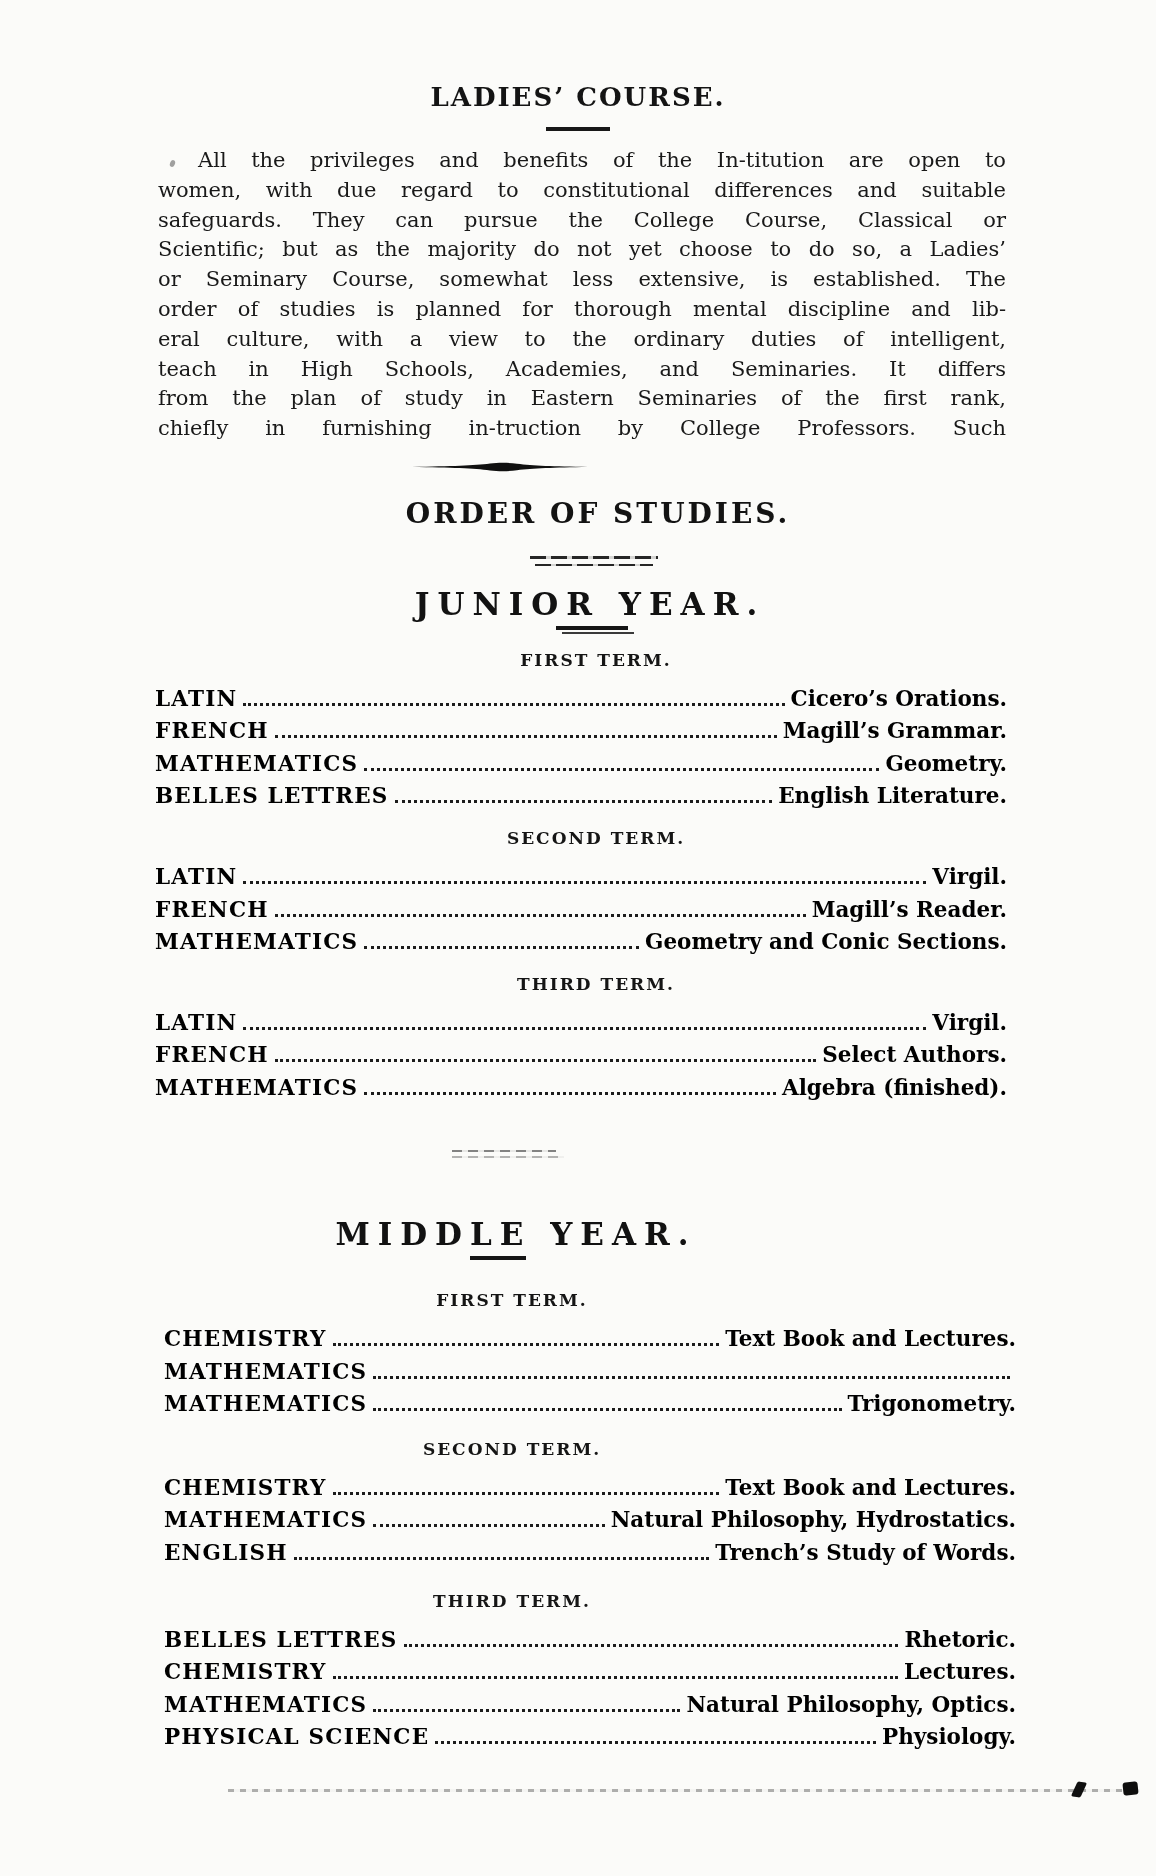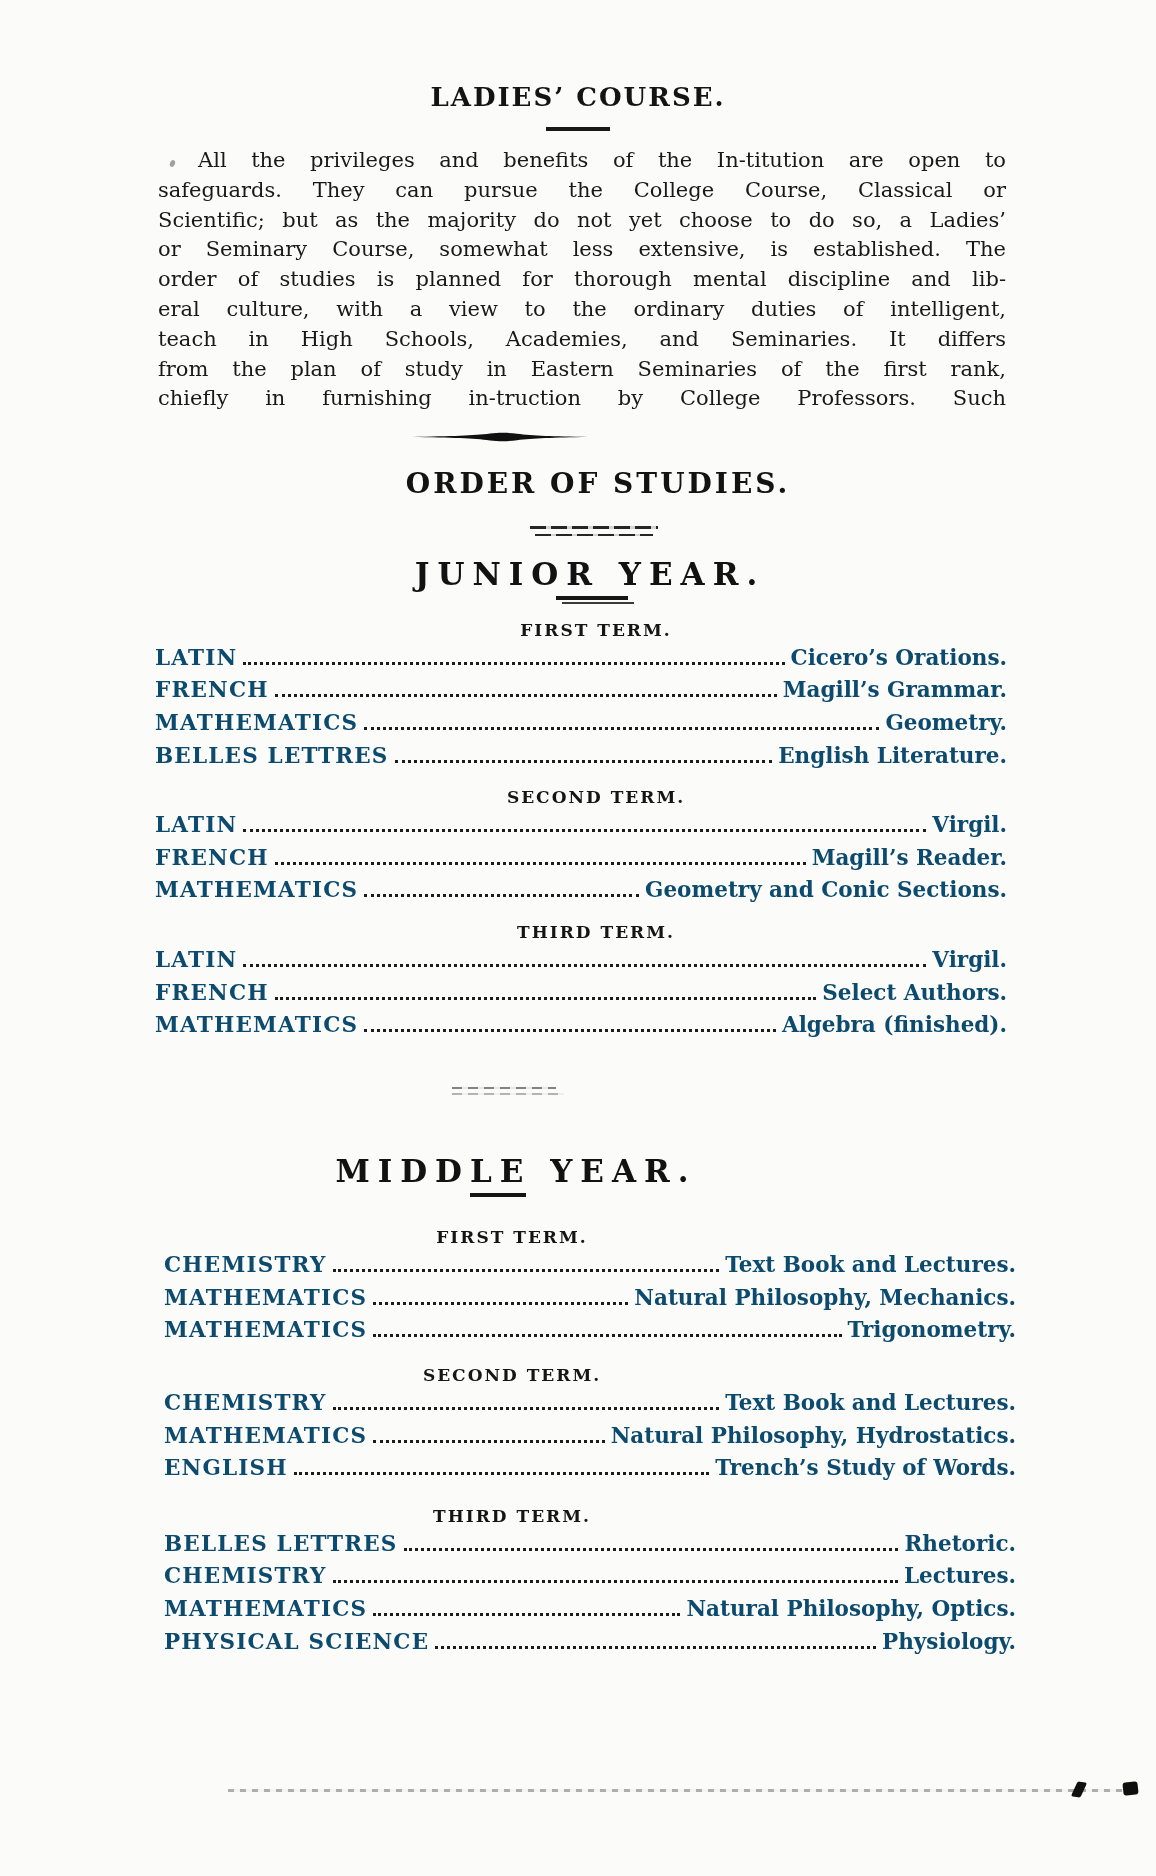--- a/index.html
+++ b/index.html
@@ -37,21 +37,21 @@
   .year-rule .b{display:block;height:2px;background:#3a3a3a;margin-top:2px;transform:translateX(6px);}
   .year-rule.jr{width:72px;transform:translateX(14px);}
   .year-rule.md{width:56px;transform:translateX(-80px);}
   .year-rule.md .t{height:4.5px;}
 
   .term{margin:0;text-align:center;font-size:17px;font-weight:700;letter-spacing:2px;color:#151515;}
   .term.jr{transform:translateX(18px);}
   .term.md{transform:translateX(-66px);}
   .mt16{margin-top:16px}.mt12{margin-top:12px}.mt30{margin-top:30px}.mt15{margin-top:15px}.mt18{margin-top:18px}
 
-  .list{width:852px;font-size:21.5px;font-weight:700;margin-top:5px;color:#0c4a6e;}
+  .list{width:852px;font-size:21.5px;font-weight:700;margin-top:16px;color:#000000;}
   .list.jr{margin-left:155px;}
   .list.md{margin-left:164px;}
   .row{display:flex;align-items:flex-start;height:32.6px;}
   .subj{white-space:nowrap;letter-spacing:1.2px;}
   .lead{flex:1;margin:0 6px;height:17px;border-bottom:3.4px dotted #1c1c1c;}
   .val{white-space:nowrap;}
 
   .faint{width:104px;margin:42px auto 0;transform:translateX(-74px);}
   .faint i{display:block;height:2px;margin-bottom:4px;
            background:repeating-linear-gradient(90deg,rgba(90,90,90,.75) 0 10px,rgba(90,90,90,.12) 10px 16px);}
@@ -70,20 +70,21 @@
 </head>
 <body>
 
 <div class="page">
 
   <h1 class="title">LADIES’ COURSE.</h1>
   <div class="rule-title"></div>
 
   <div class="intro">
     <div class="iline first">All the privileges and benefits of the In-titution are open to</div>
+    <div class="iline">women, with due regard to constitutional differences and suitable</div>
     <div class="iline">safeguards. They can pursue the College Course, Classical or</div>
     <div class="iline">Scientific; but as the majority do not yet choose to do so, a Ladies’</div>
     <div class="iline">or Seminary Course, somewhat less extensive, is established. The</div>
     <div class="iline">order of studies is planned for thorough mental discipline and lib-</div>
     <div class="iline">eral culture, with a view to the ordinary duties of intelligent,</div>
     <div class="iline">teach in High Schools, Academies, and Seminaries. It differs</div>
     <div class="iline">from the plan of study in Eastern Seminaries of the first rank,</div>
     <div class="iline">chiefly in furnishing in-truction by College Professors. Such</div>
   </div>
 
@@ -180,21 +181,20 @@
   <h3 class="term md mt30">FIRST TERM.</h3>
   <div class="list md">
     <div class="row">
       <span class="subj">CHEMISTRY</span>
       <span class="lead"></span>
       <span class="val">Text Book and Lectures.</span>
     </div>
     <div class="row">
       <span class="subj">MATHEMATICS</span>
       <span class="lead"></span>
-      <span class="val">Natural Philosophy, Mechanics.</span>
     </div>
     <div class="row">
       <span class="subj">MATHEMATICS</span>
       <span class="lead"></span>
       <span class="val">Trigonometry.</span>
     </div>
   </div>
 
   <h3 class="term md mt15">SECOND TERM.</h3>
   <div class="list md">

